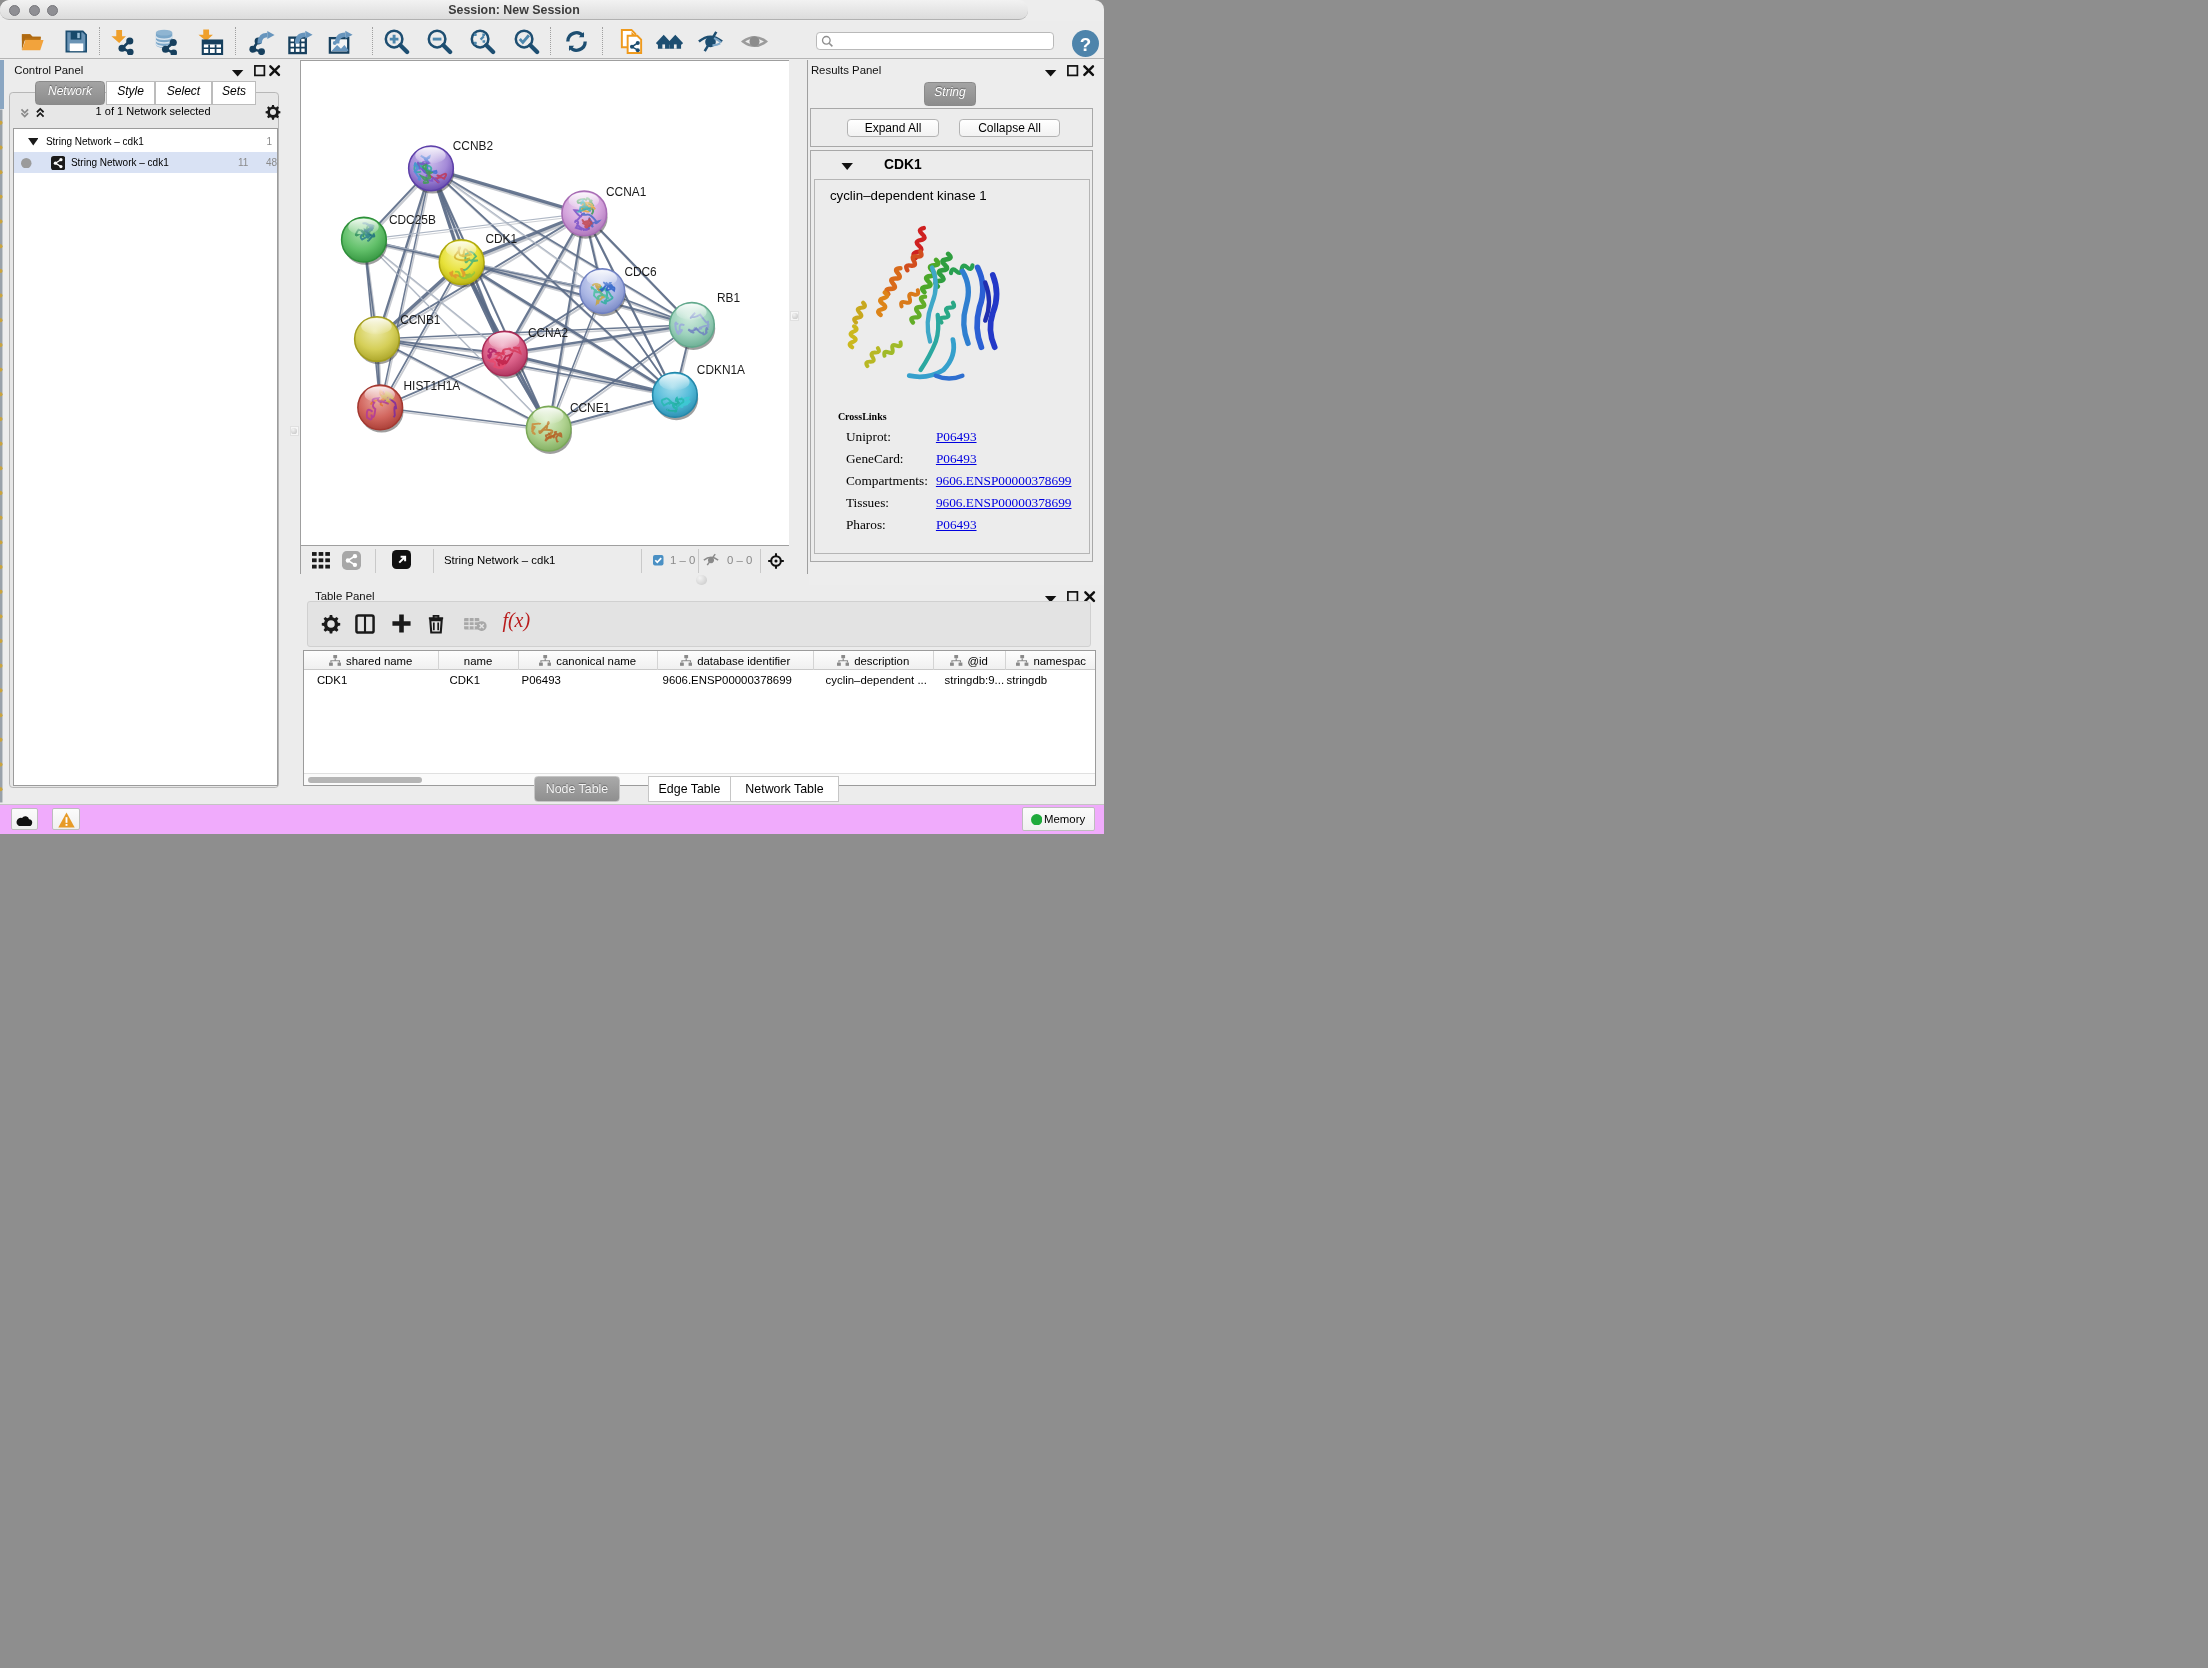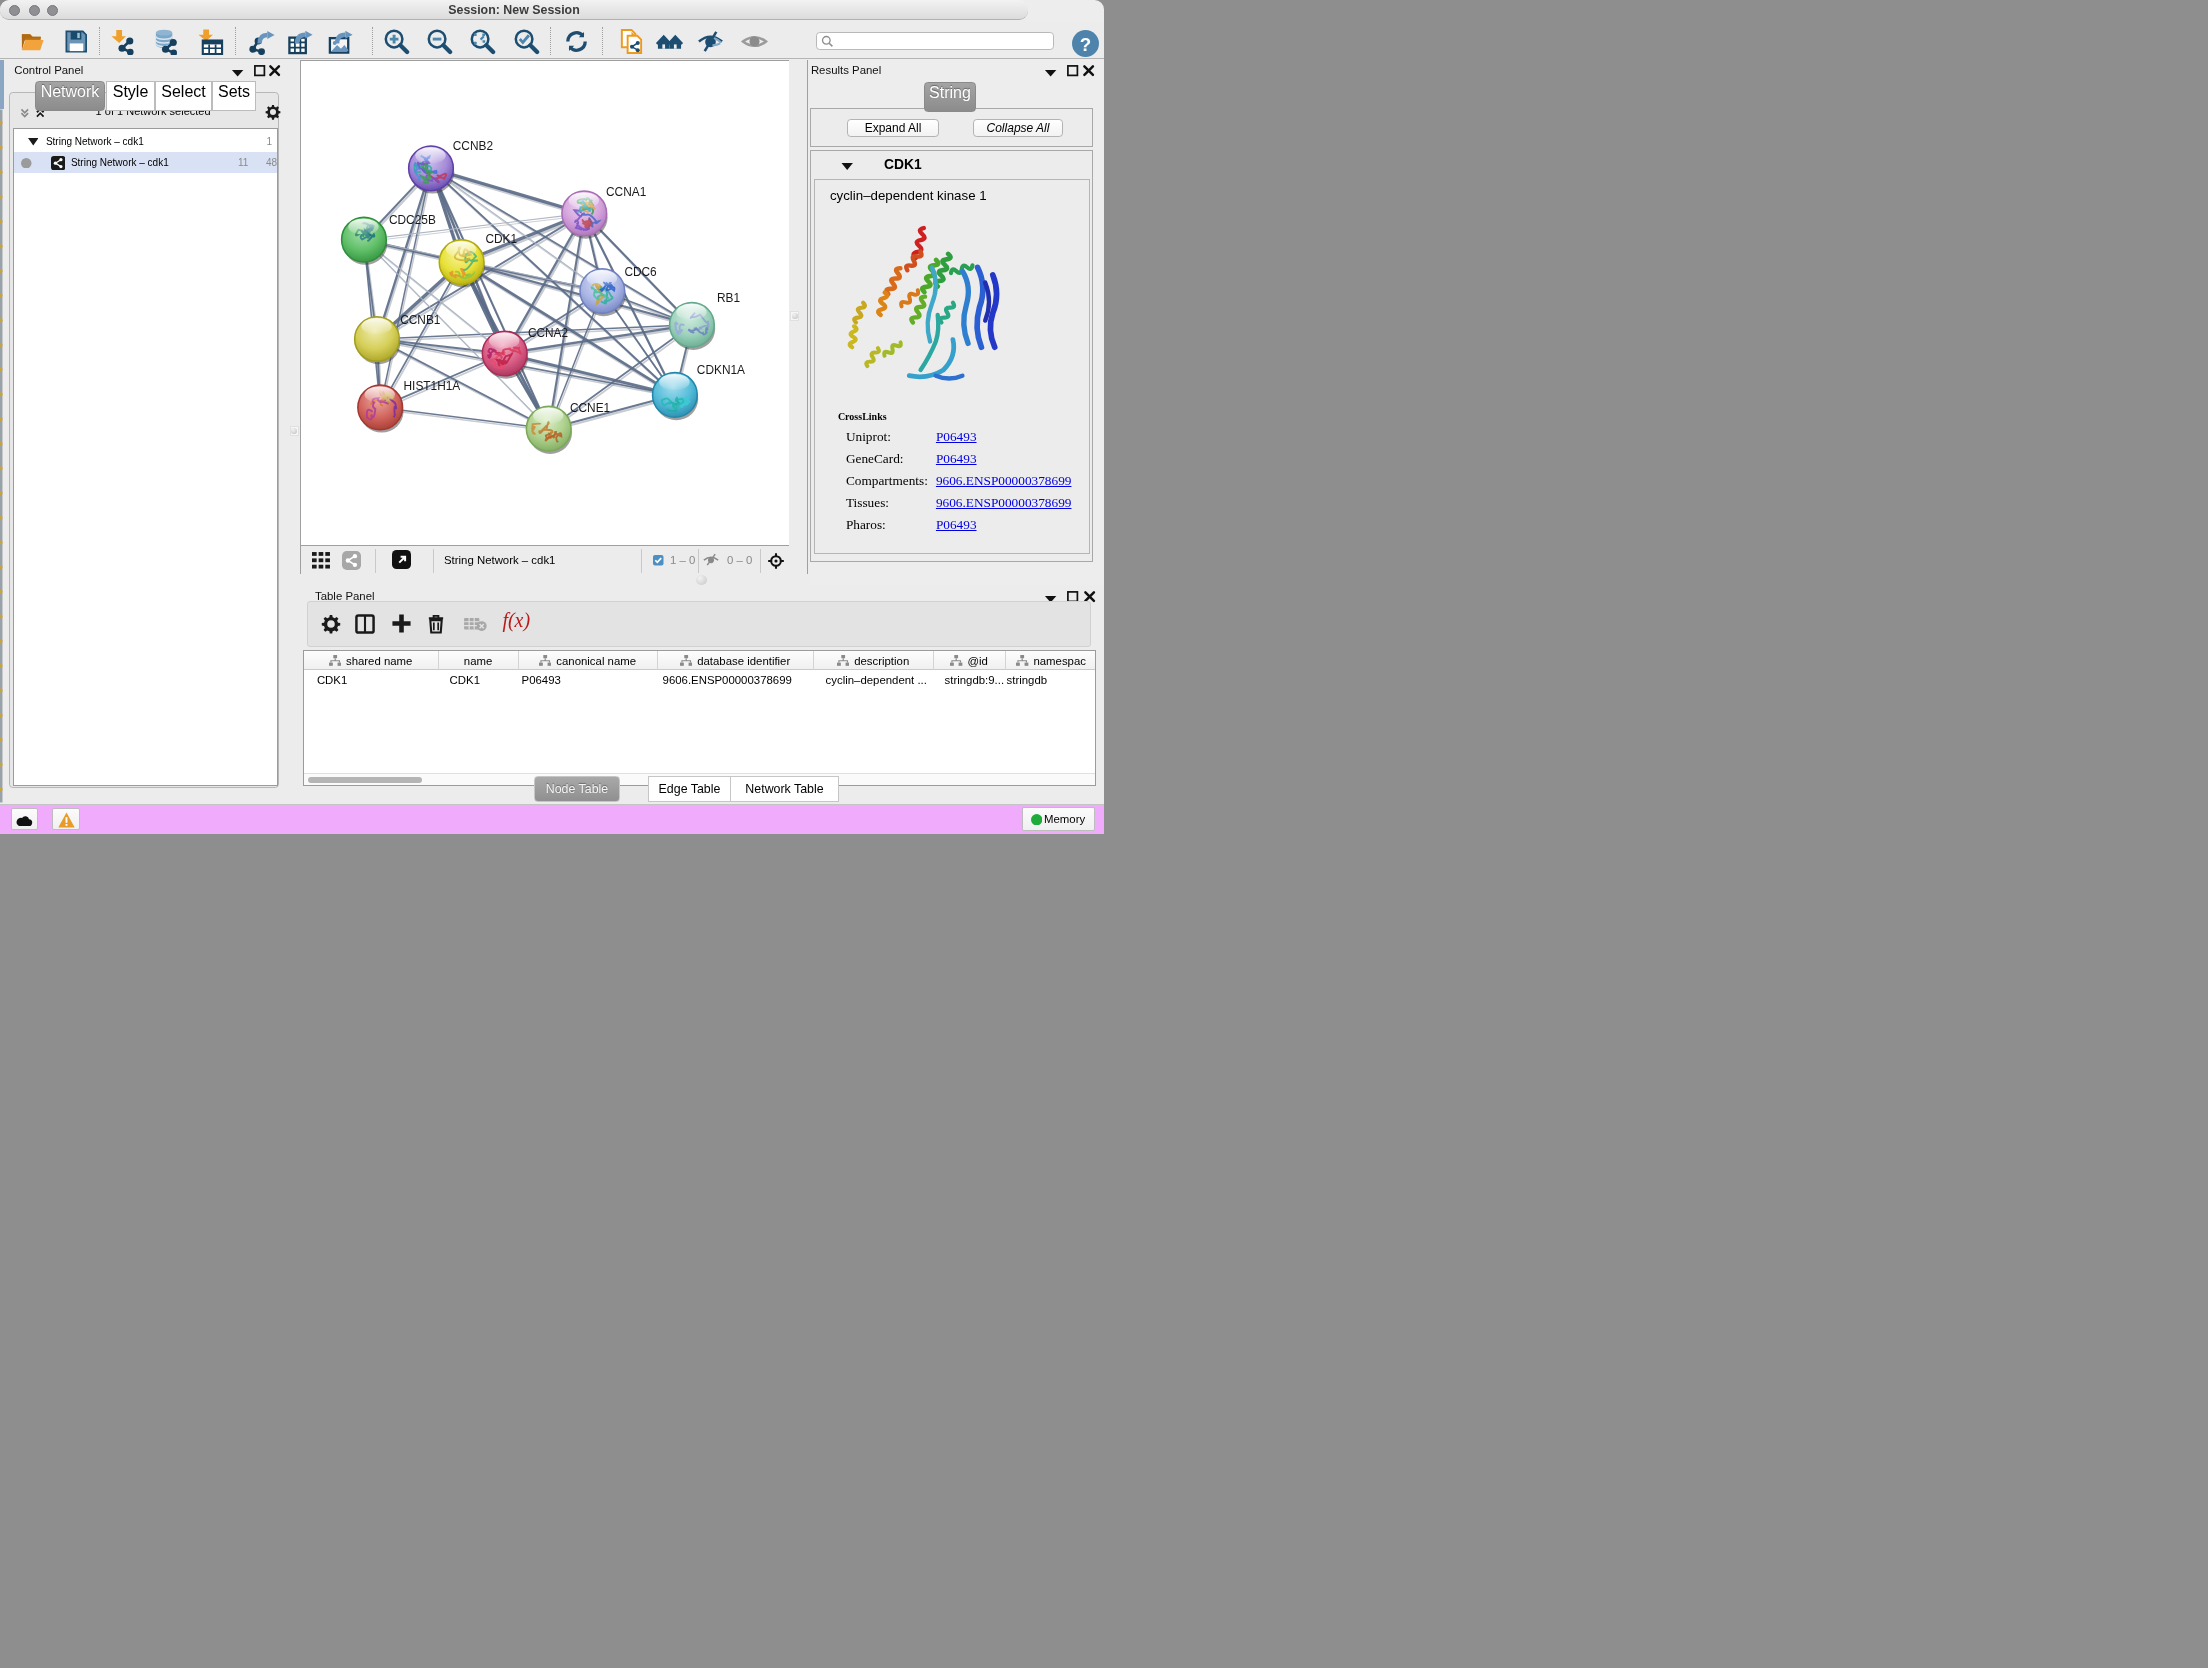--- a/index.html
+++ b/index.html
@@ -25,22 +25,22 @@
 #searchbox svg { position:absolute; left:3.8px; top:2.4px; }
 
 
 .ptitle { position:absolute; font-size:11.4px; color:#111; }
 .pctl { position:absolute; }
 
 
 #cpanel { position:absolute; left:0; top:60px; width:282px; height:744px; background:#ececec; }
 #cpanel-border { position:absolute; left:282px; top:60px; width:1px; height:744px; background:#a5a5a5; }
 
-.tab { position:absolute; top:21px; height:30px; background:#fff; border:1px solid #bcbcbc;
-  font-size:16px; text-align:center; color:#000; line-height:19px; z-index:3; }
+.tab { position:absolute; top:21px; height:24px; background:#fff; border:1px solid #bcbcbc;
+  font-size:12px; text-align:center; color:#000; line-height:19px; z-index:3;font-style:italic; }
 .tab.sel { background:linear-gradient(#a4a4a4,#8c8c8c); color:#fff; border:1px solid #8a8a8a;
   border-radius:3.8px; text-shadow:0 -1px 1px rgba(0,0,0,.4); z-index:4; }
 
 #cp-inner { position:absolute; left:8.6px; top:32px; width:270px; height:696px;
   background:#e7e7e7; border:1px solid #b7b7b7; border-radius:3.8px; }
 #cp-bar { position:absolute; left:1px; top:8.6px; width:267px; height:21px; }
 #cp-tree { position:absolute; left:3.3px; top:35px; width:265px; height:658px;
   background:#fff; border:1px solid #9b9b9b; }
 .trow { position:absolute; left:0; width:100%; height:21.4px; font-size:10px; }
 
@@ -679,21 +679,21 @@
     <svg class="pctl" style="left:257px;top:3.8px" width="13.3" height="13.3" viewBox="0 0 14 14">
         <rect x="2" y="2" width="10" height="10" fill="none" stroke="#111" stroke-width="1.8"></rect>
       </svg>
     <svg class="pctl" style="left:273px;top:3.8px" width="13.3" height="13.3" viewBox="0 0 14 14">
         <path d="M2.5 2.5 L11.5 11.5 M11.5 2.5 L2.5 11.5" stroke="#111" stroke-width="2.6" stroke-linecap="round"></path>
       </svg>
     <div class="tab sel" style="left:115px;top:22px;width:52px;">String</div>
   </div>
   <div id="rp-box1">
     <div class="btn" style="left:36px;top:9.5px;width:92px;height:18px;line-height:17px;">Expand All</div>
-    <div class="btn" style="left:162px;top:9.5px;width:90px;height:18px;line-height:17px;font-style:italic;">Collapse All</div>
+    <div class="btn" style="left:148px;top:9.5px;width:101px;height:18px;line-height:17px;">Collapse All</div>
   </div>
   <div id="rp-box2">
     <svg style="position:absolute;left:30px;top:11.4px" width="12.4" height="8.6" viewBox="0 0 13 9">
         <path d="M0.5 1 h12 l-6 7.5z" fill="#111"></path>
       </svg>
     <div style="position:absolute;left:73px;top:5.7px;font-size:13.8px;font-weight:bold;">CDK1</div>
     <div id="rp-sect">
       <div style="position:absolute;left:15px;top:8px;font-size:13.3px;">cyclin–dependent kinase 1</div>
       <svg style="position:absolute;left:2.9px;top:0px" width="209" height="209" viewBox="0 0 220 220">
           <g fill="none" stroke-linecap="round">

